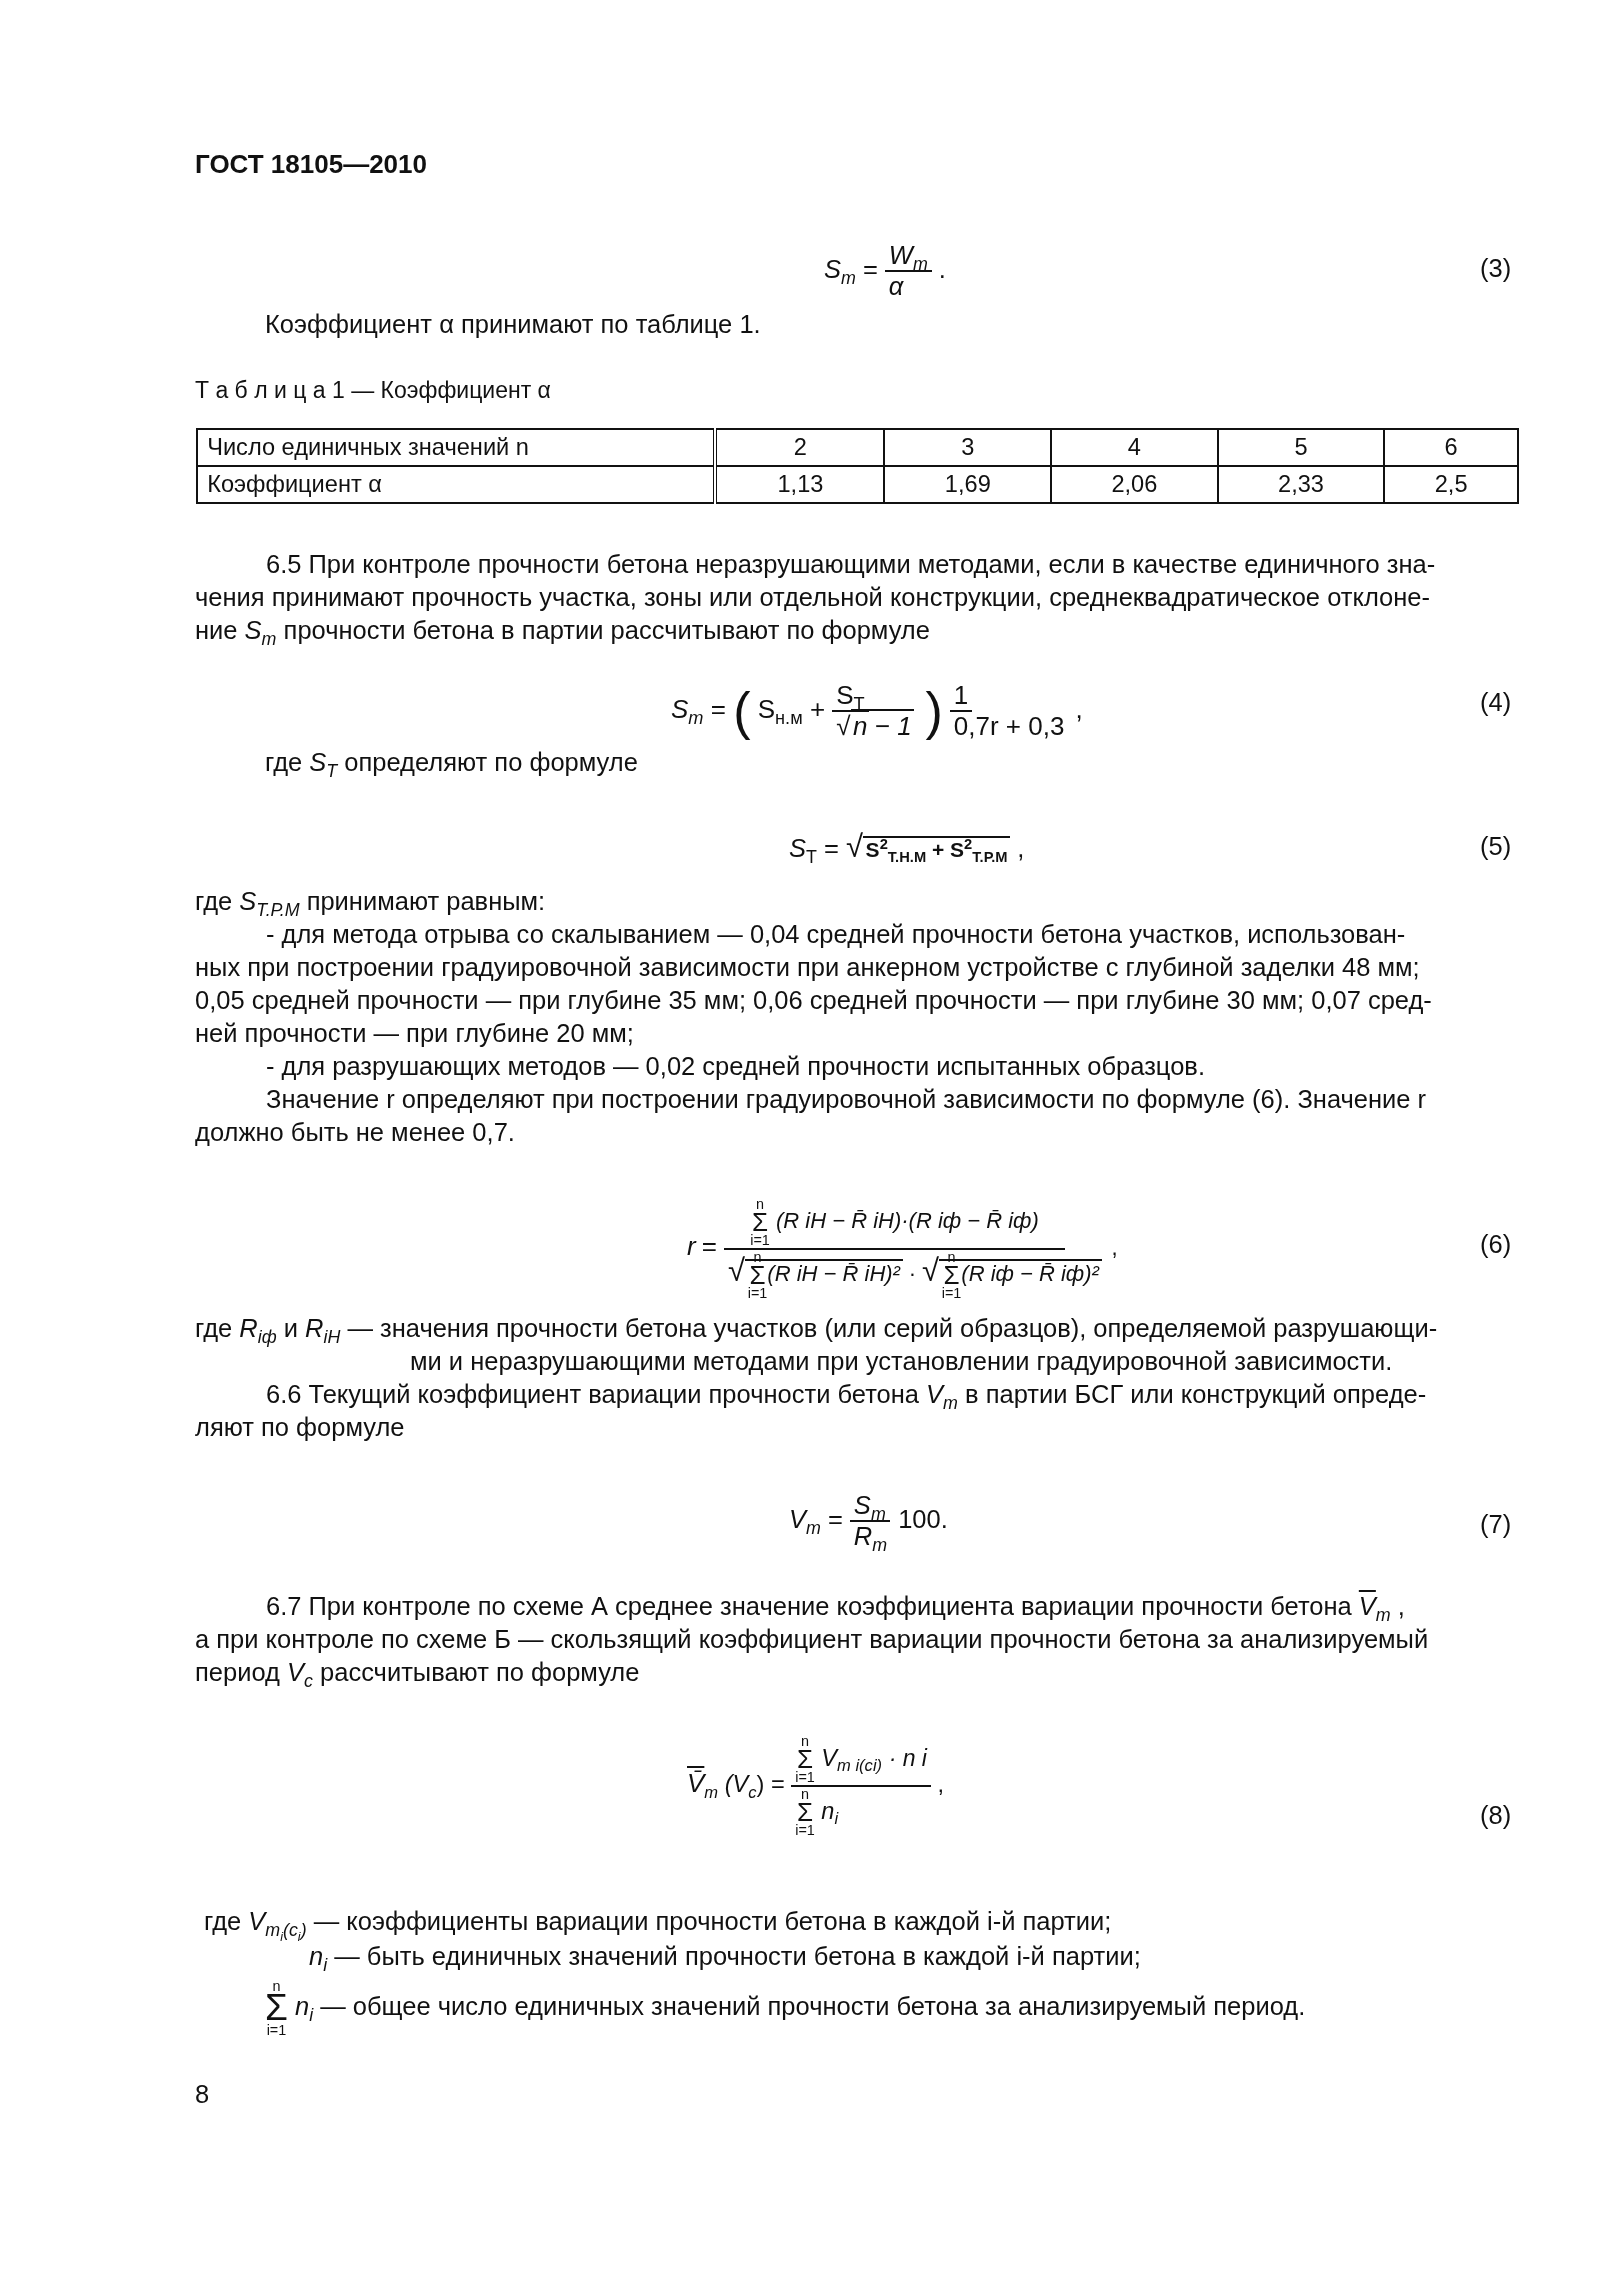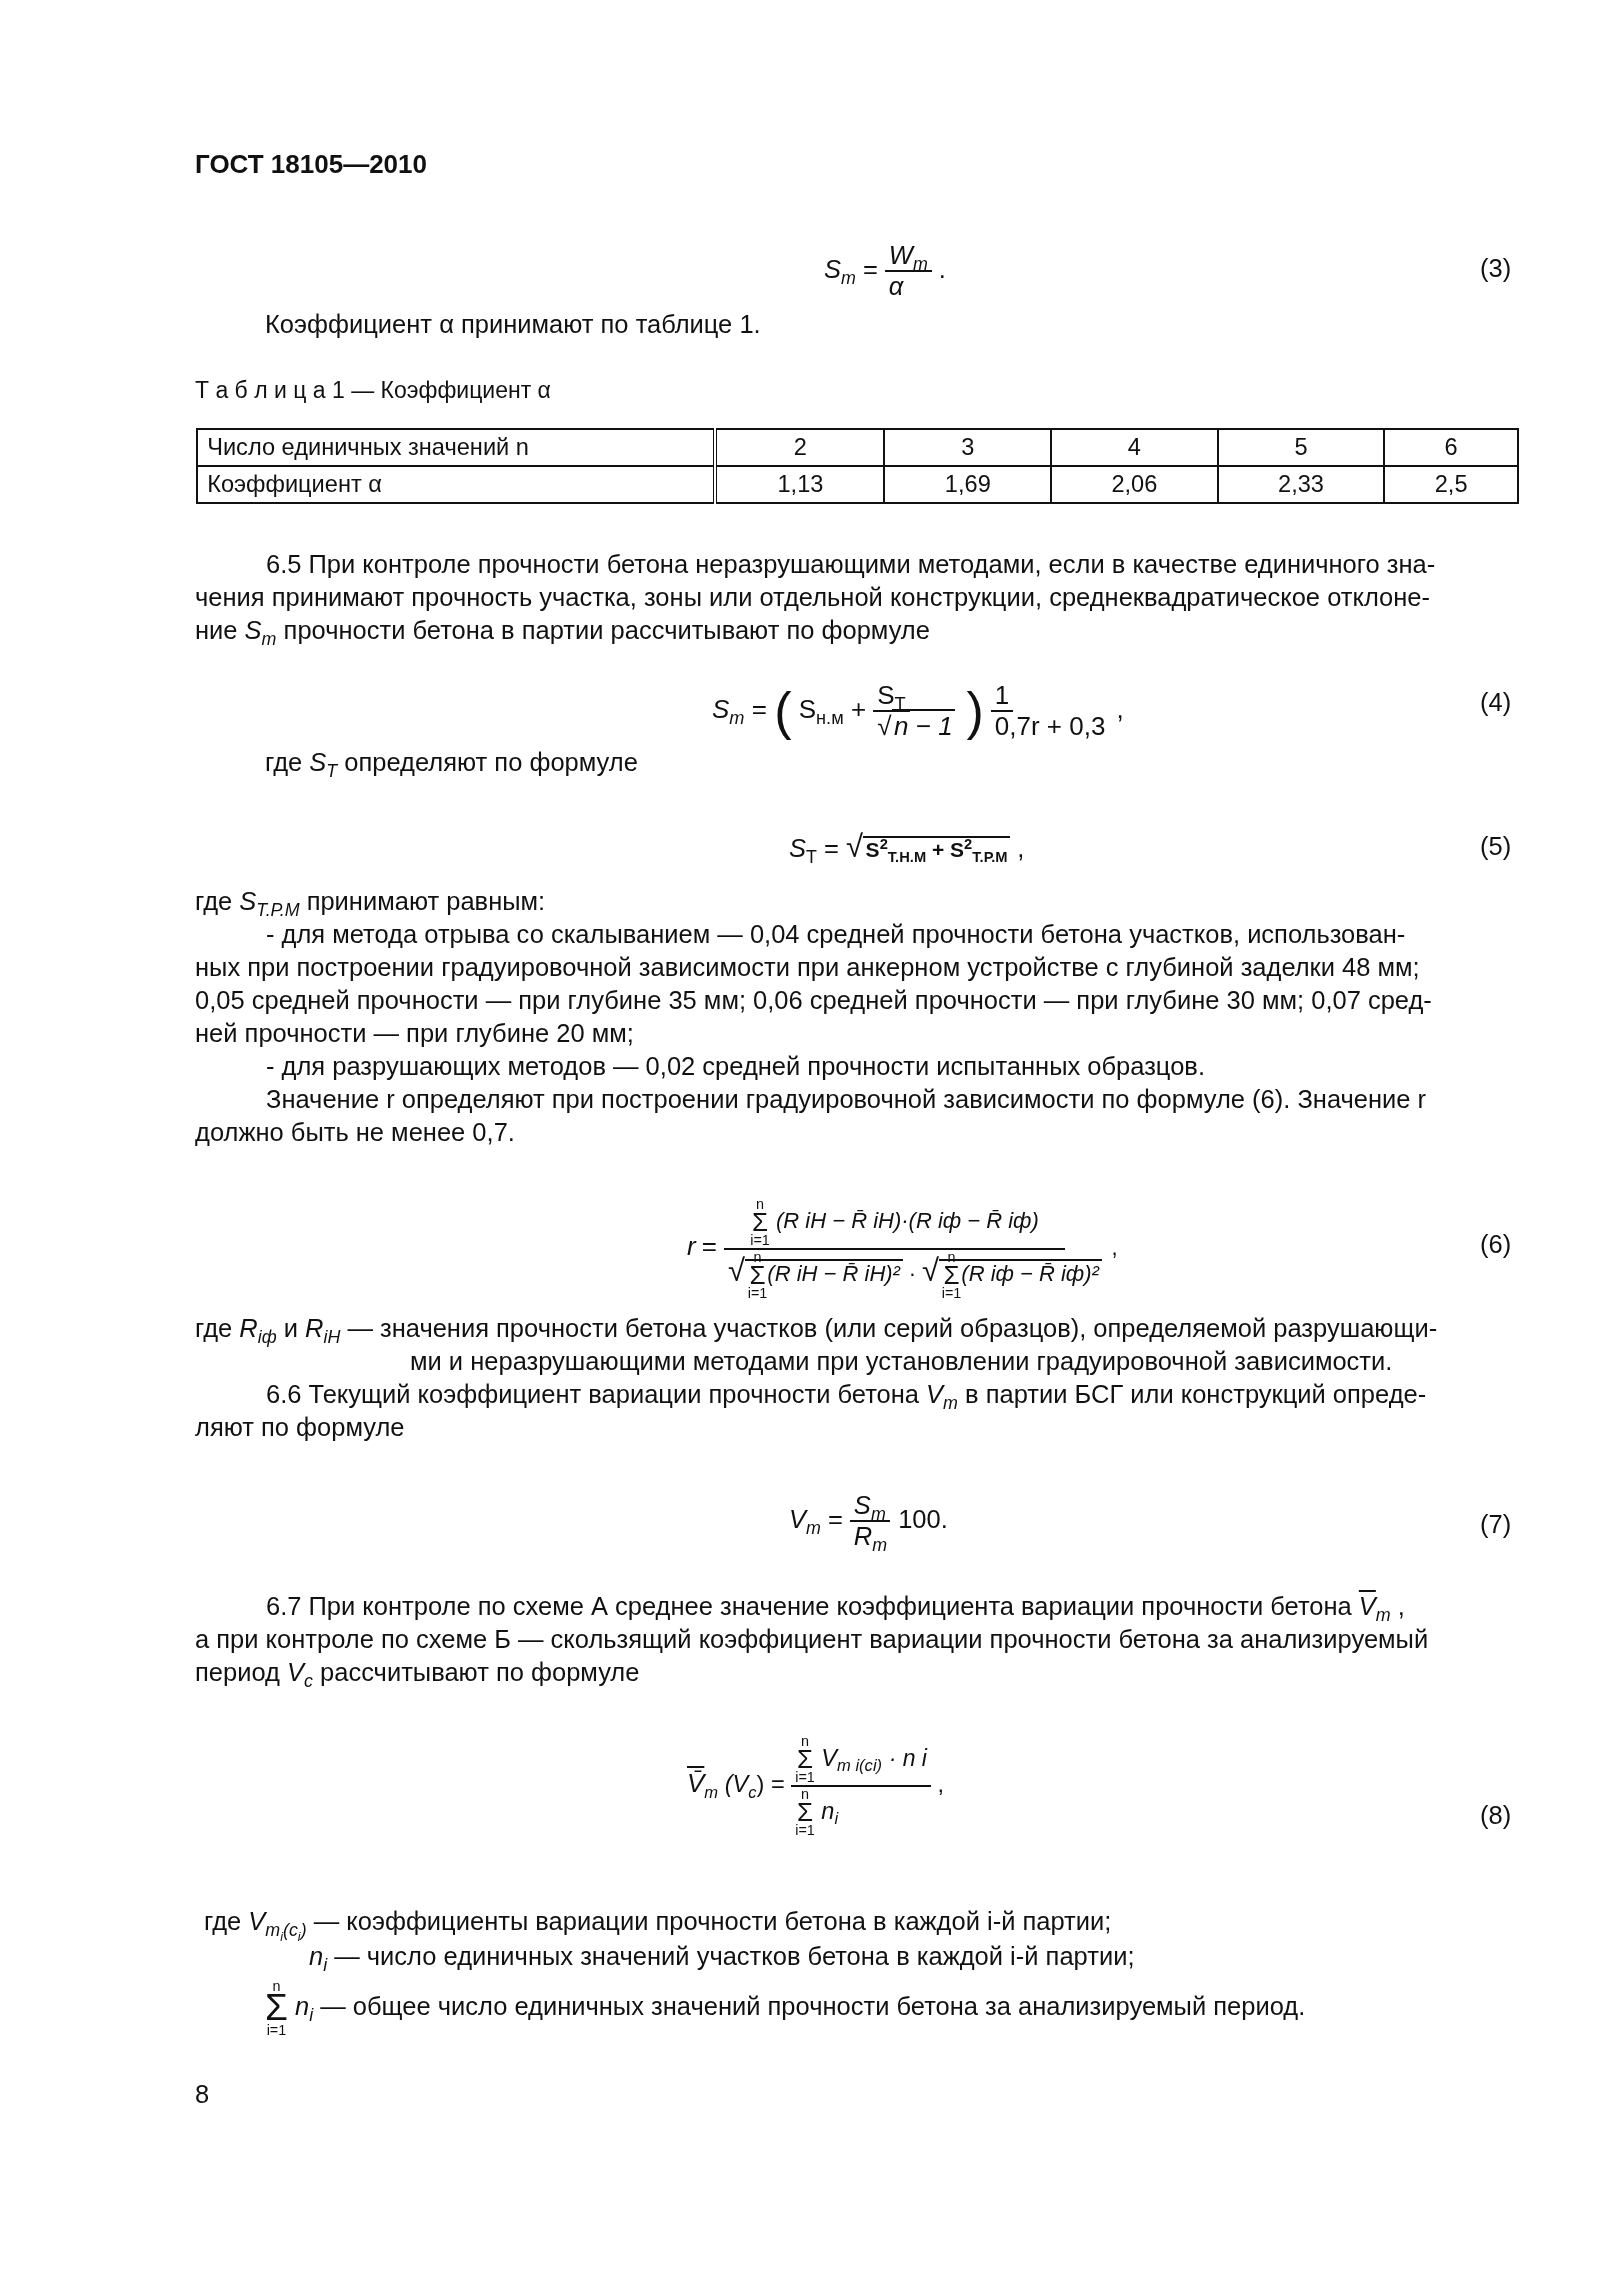--- a/index.html
+++ b/index.html
@@ -65,21 +65,21 @@
   </tr>
 </tbody>
   </table>
 
 <div class="abs para" style="top:548px;">
   <div class="indent">6.5  При контроле прочности бетона неразрушающими методами, если в качестве единичного зна-</div>
   <div>чения принимают прочность участка, зоны или отдельной конструкции, среднеквадратическое отклоне-</div>
   <div><span>ние </span><span class="i">S<sub>m</sub></span><span> прочности бетона в партии рассчитывают по формуле</span></div>
 </div>
 
-<div class="abs txt" style="left:712px; top:681px; font-size:26px;">
+<div class="abs txt" style="left:671px; top:681px; font-size:26px;">
   <span class="i">S</span><sub class="i">m</sub>
   <span> = </span>
   <span style="font-size:52px; font-weight:100; vertical-align:middle;">(</span>
   <span>S</span><sub>н.м</sub>
   <span>+</span>
   <span class="frac">
     <span class="num"><span>S</span><sub>Т</sub></span>
     <span class="den">√<span class="sqrt i">n − 1</span></span>
   </span>
   <span style="font-size:52px; font-weight:100; vertical-align:middle;">)</span>
@@ -195,21 +195,21 @@
     </span>
   </span>
   <span>,</span>
 </div>
 <div class="abs eqno" style="left:1480px; top:1801px;">(8)</div>
 
 <div class="abs txt" style="left:204px; top:1905px;">
   <span>где </span><span class="i">V<sub>m<sub>i</sub>(c<sub>i</sub>)</sub></span><span> — коэффициенты вариации прочности бетона в каждой i-й партии;</span>
 </div>
 <div class="abs txt" style="left:309px; top:1940px;">
-  <span class="i">n<sub>i</sub></span><span> — число единичных значений участков бетона в каждой i-й партии;</span>
+  <span class="i">n<sub>i</sub></span><span> — быть единичных значений прочности бетона в каждой i-й партии;</span>
 </div>
 <div class="abs txt" style="left:265px; top:1979px;">
   <span class="sum" style="font-size:14.4px;">
       <span>n</span>
       <span class="sig" style="font-size:37px; line-height:30px;">Σ</span>
       <span>i=1</span>
     </span>
   <span class="i">n<sub>i</sub></span><span> — общее число единичных значений прочности бетона за анализируемый период.</span>
 </div>
 

